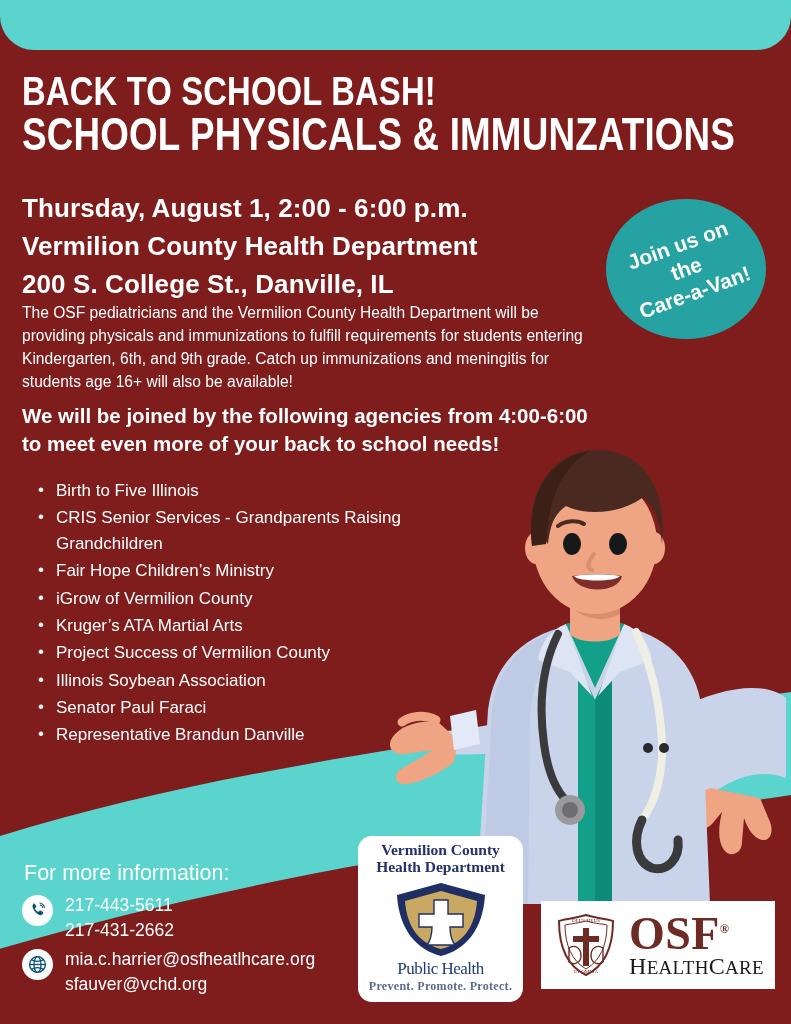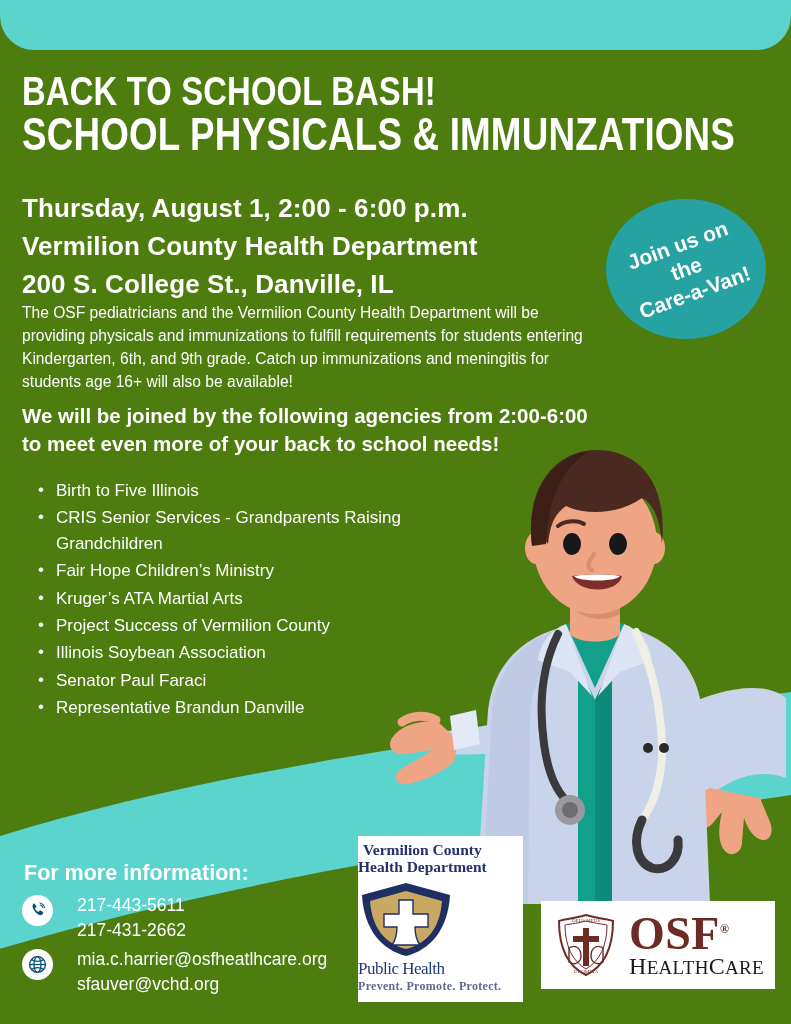--- a/index.html
+++ b/index.html
@@ -2,21 +2,21 @@
 <html><head>
 <meta charset="utf-8">
 <style>
   * { margin:0; padding:0; box-sizing:border-box; }
   html,body { background:#555; }
   body { font-family:"Liberation Sans", sans-serif; }
 
   #flyer {
     position:relative;
     width:791px; height:1024px;
-    background:#4d7c0f;
+    background:#7f1d1d;
     overflow:hidden;
   }
 
   
   .top-band {
     position:absolute; left:0; top:0; width:791px; height:50px;
     background:#5AD4CD;
     border-bottom-left-radius:34px;
     border-bottom-right-radius:34px;
   }
@@ -96,44 +96,45 @@
   .badge-inner {
     transform:rotate(-20deg);
     text-align:center;
     color:#ffffff; font-weight:bold; font-size:21px; line-height:1.18;
   }
   .badge-inner span { display:block; white-space:nowrap; }
 
   
   .contact-title {
     position:absolute; left:24px; top:861px;
-    color:#ffffff; font-weight:bold; font-size:21.5px;
+    color:#ffffff; font-weight:normal; font-size:21.5px;
   }
   .contact-row {
-    position:absolute; display:flex; align-items:flex-start; gap:24px;justify-content:flex-end;
+    position:absolute; display:flex; align-items:flex-start; gap:12px;justify-content:flex-end;
   }
   .contact-row.r1 { left:22px; top:893px; }
   .contact-row.r2 { left:22px; top:947px; }
   .circ-icon {
     width:31px; height:31px; border-radius:50%;
     background:#ffffff; flex:0 0 31px;
     display:flex; align-items:center; justify-content:center;
     margin-top:2px;
   }
   .contact-lines { color:#ffffff; font-size:17.5px; line-height:1.43; }
   .contact-lines span { display:block; white-space:nowrap; }
 
   
   .vchd-logo {
     position:absolute; left:358px; top:836px;
     width:165px; height:166px;
     background:#ffffff;
-    display:flex; flex-direction:column; align-items:flex-start;
+    display:flex; flex-direction:column; align-items:center;
     padding-top:5px;
     overflow:hidden;
+    border-radius:14px;
   }
   .vchd-top {
     color:#24316B; font-family:"Liberation Serif", serif;
     font-weight:bold; font-size:15.5px; line-height:1.12; text-align:center;
   }
   .vchd-top span { display:block; }
   .vchd-shield { margin-top:4px; }
   .vchd-ph {
     color:#1F3A78; font-family:"Liberation Serif", serif;
     font-weight:normal; font-size:17px; line-height:1;
@@ -242,26 +243,27 @@
   </div>
 
   <div class="event">
     <span>Thursday, August 1, 2:00 - 6:00 p.m.</span>
     <span>Vermilion County Health Department</span>
     <span>200 S. College St., Danville, IL</span>
   </div>
 
   <p class="para">The OSF pediatricians and the Vermilion County Health Department will be providing physicals and immunizations to fulfill requirements for students entering Kindergarten, 6th, and 9th grade. Catch up immunizations and meningitis for students age 16+ will also be available!</p>
 
-  <p class="joined">We will be joined by the following agencies from 2:00-6:00 to meet even more of your back to school needs!</p>
+  <p class="joined">We will be joined by the following agencies from 4:00-6:00 to meet even more of your back to school needs!</p>
 
   <ul class="agencies">
     <li>Birth to Five Illinois</li>
     <li>CRIS Senior Services - Grandparents Raising Grandchildren</li>
     <li>Fair Hope Children’s Ministry</li>
+    <li>iGrow of Vermilion County</li>
     <li>Kruger’s ATA Martial Arts</li>
     <li>Project Success of Vermilion County</li>
     <li>Illinois Soybean Association</li>
     <li>Senator Paul Faraci</li>
     <li>Representative Brandun Danville</li>
   </ul>
 
   <div class="badge">
     <div class="badge-inner">
       <span>Join us on</span>

